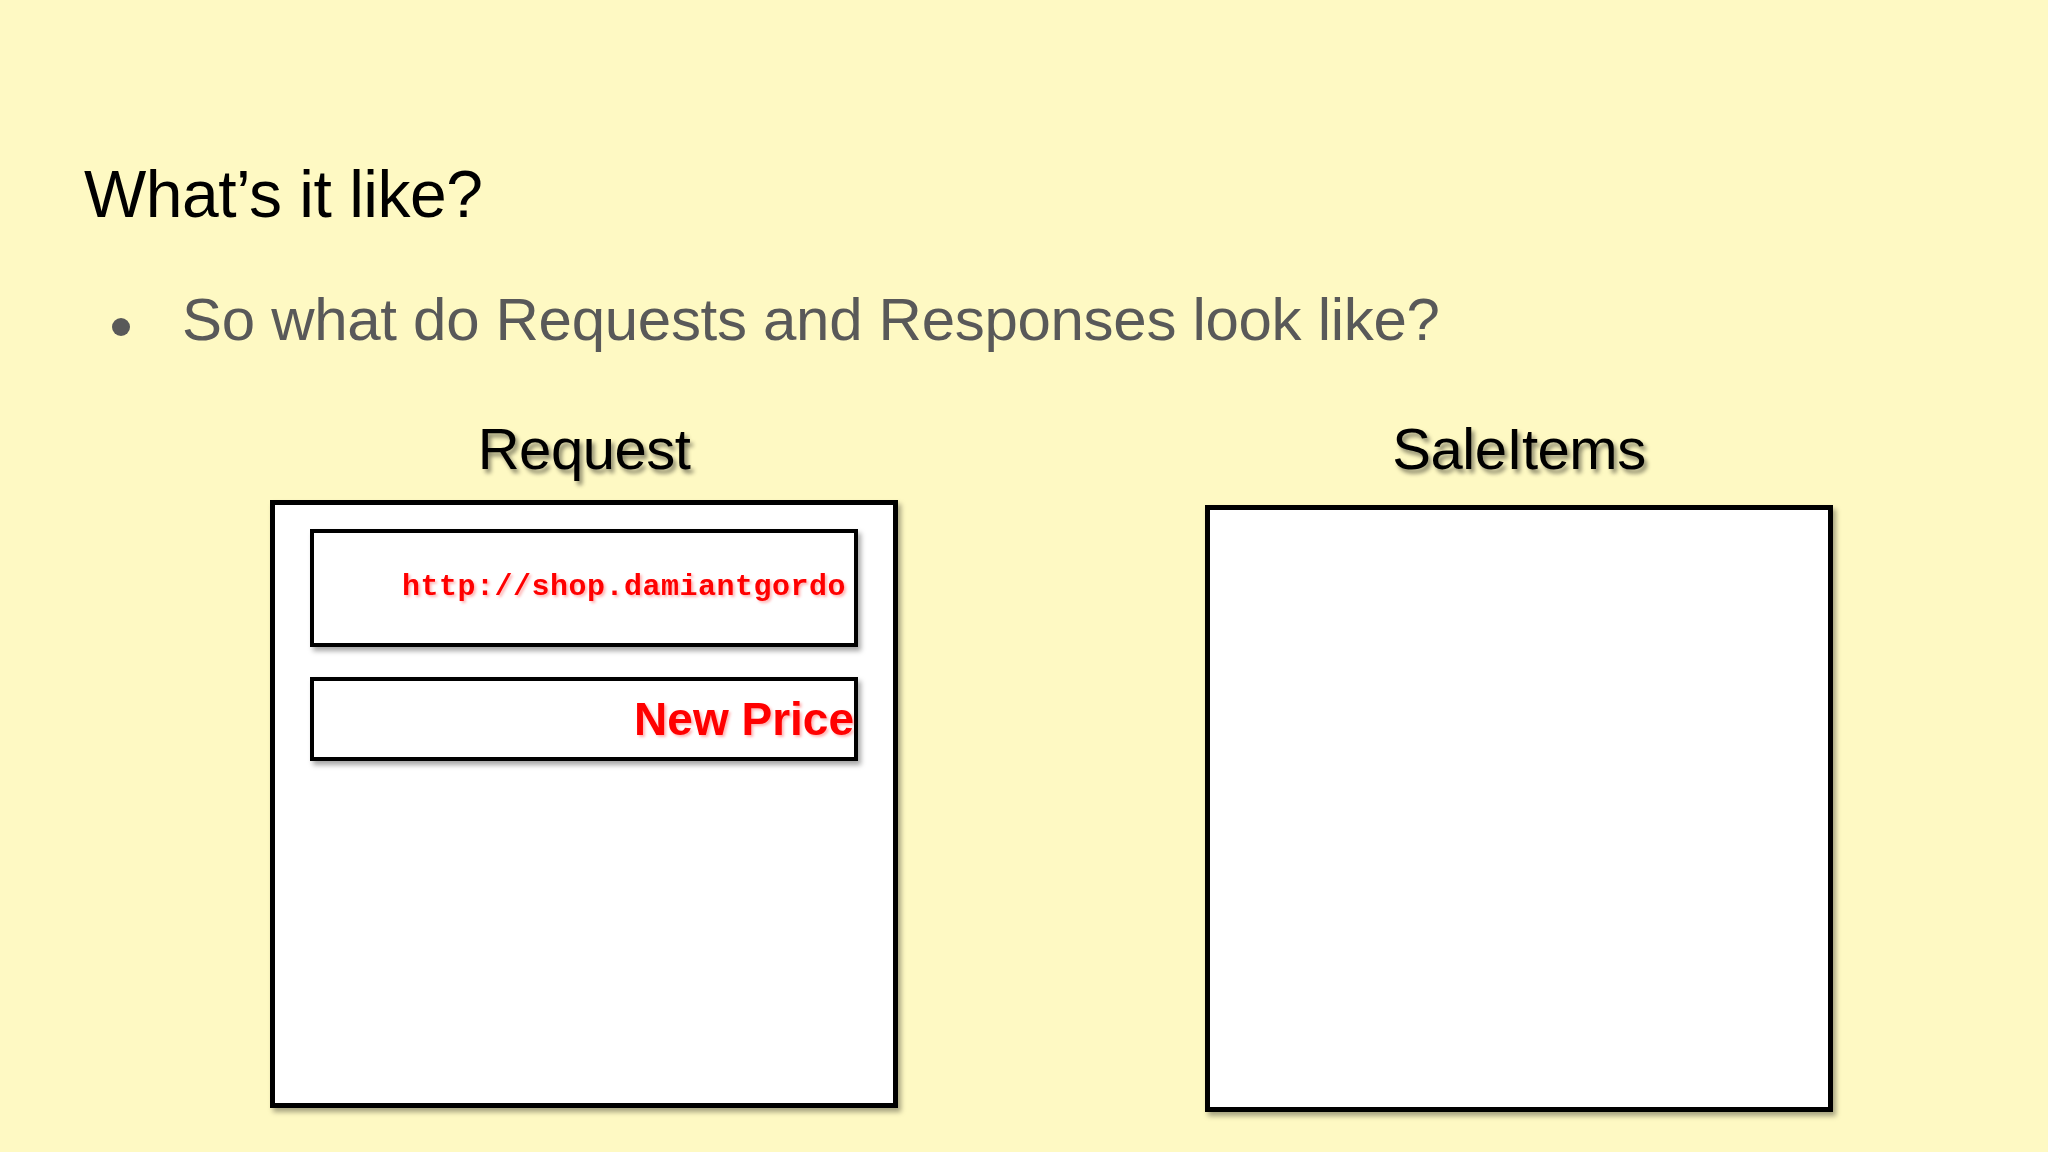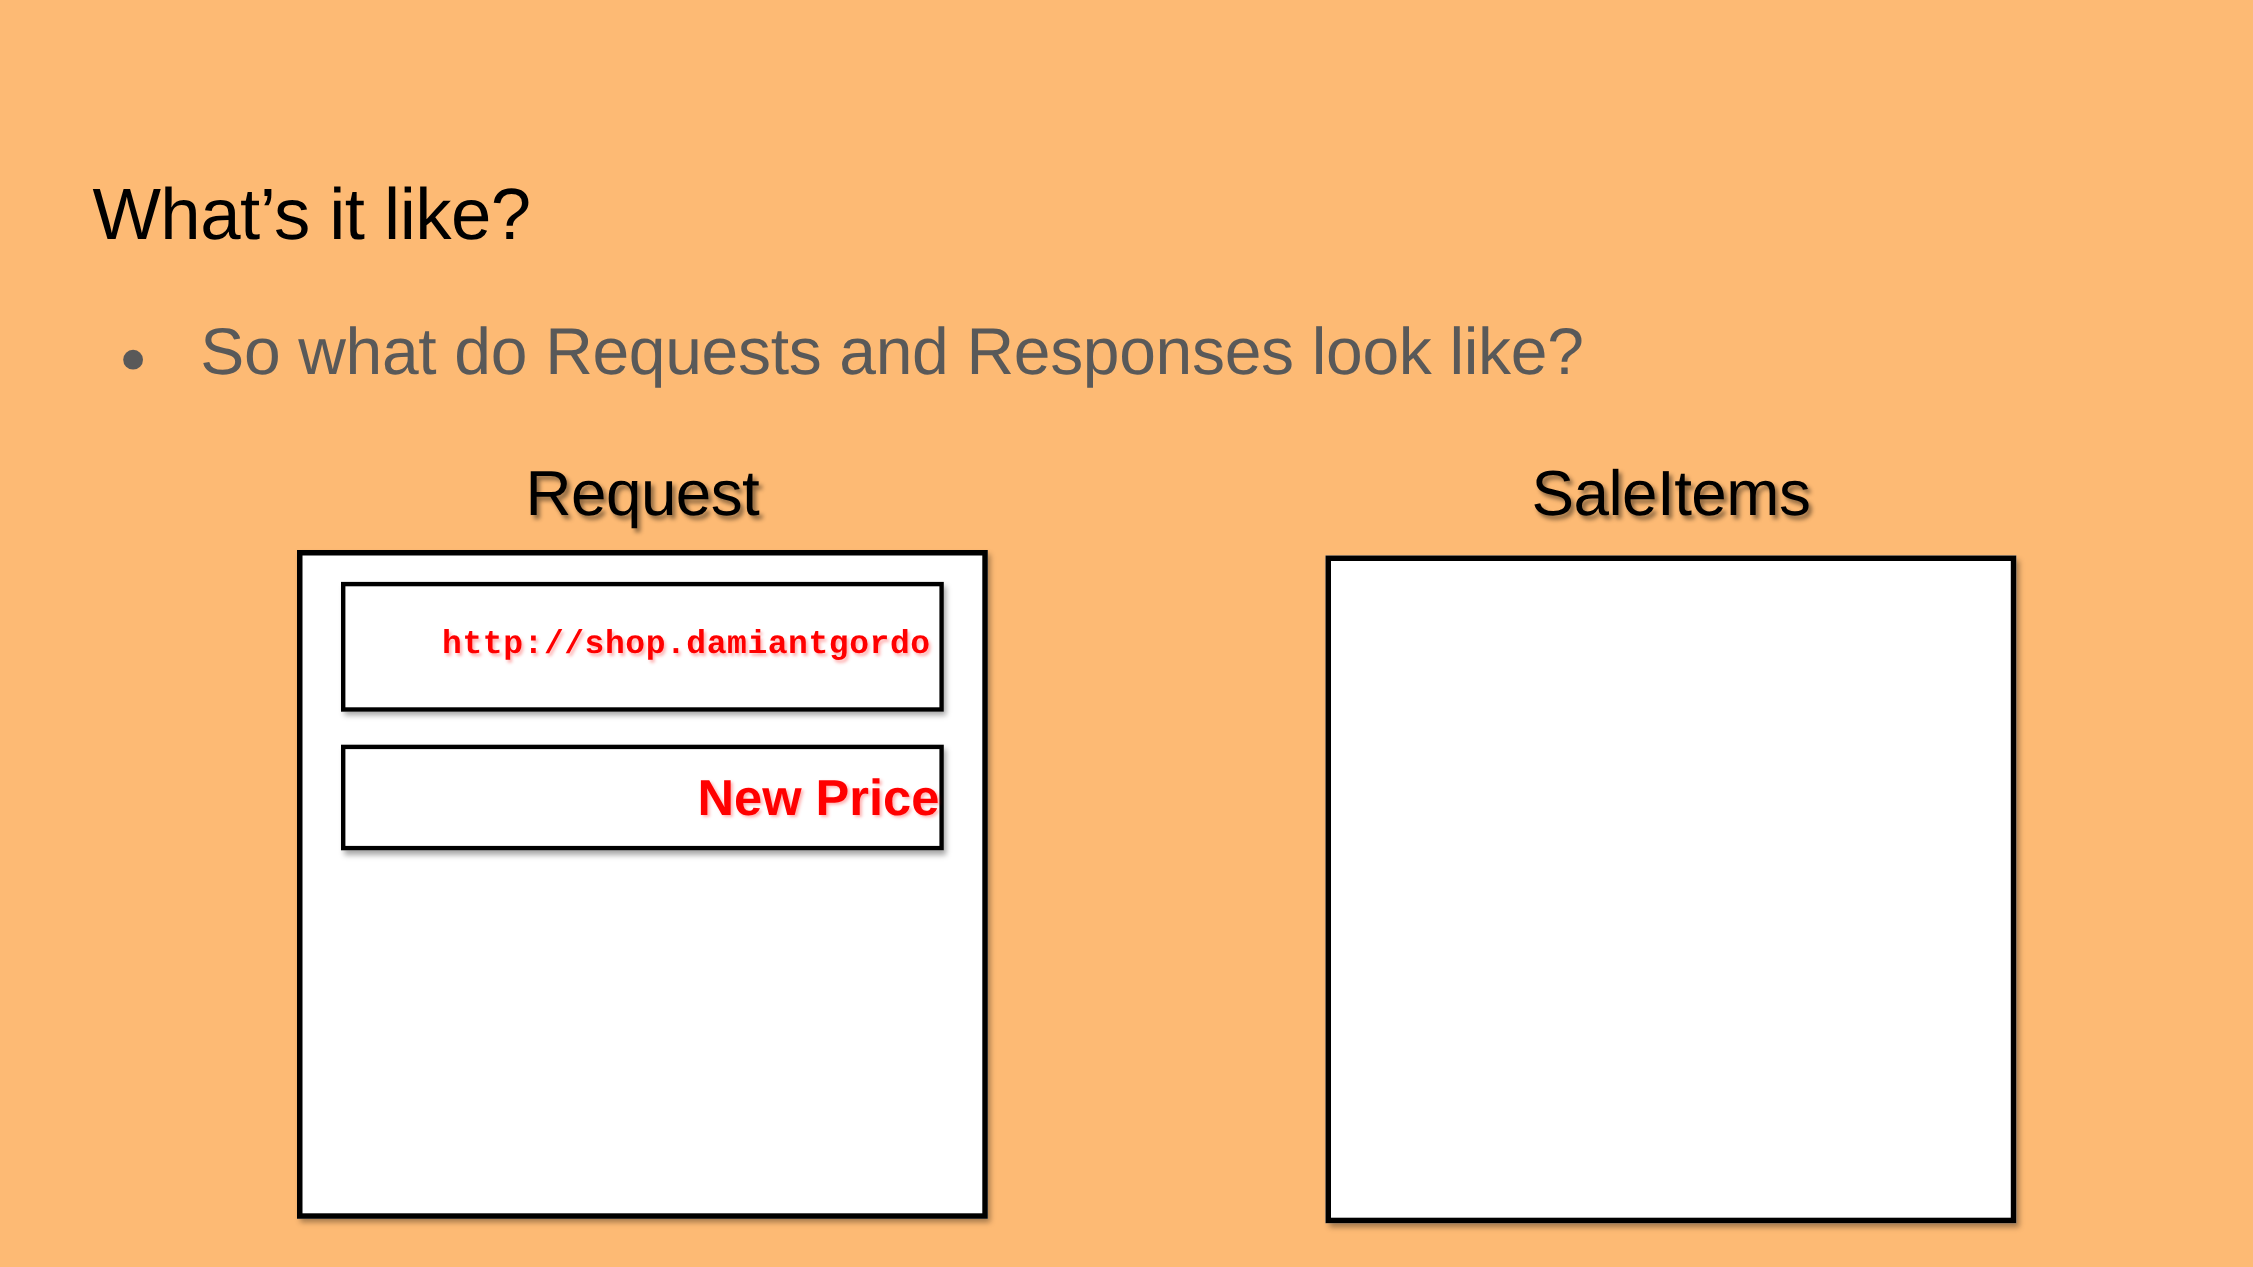--- a/index.html
+++ b/index.html
@@ -12,21 +12,21 @@
     height: 1152px;
     position: relative;
     overflow: hidden;
     font-family: "Liberation Sans", sans-serif;
     -webkit-font-smoothing: antialiased;
   }
 
   .slide {
     position: absolute;
     inset: 0;
-    background: #fdba74;
+    background: #fef9c3;
   }
 
   
   .slide-title {
     position: absolute;
     left: 84px;
     top: 116px;
     font-size: 66px;
     line-height: 1.05;
     color: #000000;
@@ -130,21 +130,21 @@
   .item-auth {
     height: 110px;
     font-family: "Liberation Sans", sans-serif;
     font-weight: 700;
     font-size: 44px;
     line-height: 1.1;
     text-shadow: 2px 2px 3px rgba(255,0,0,0.30);
   }
 
   .item-price {
-    height: 96px;
+    height: 84px;
     font-family: "Liberation Sans", sans-serif;
     font-weight: 700;
     font-size: 46px;
     line-height: 1.1;
     text-shadow: 2px 2px 3px rgba(255,0,0,0.30);
     margin-bottom: 0;
   }
 
   
   .response-box {

